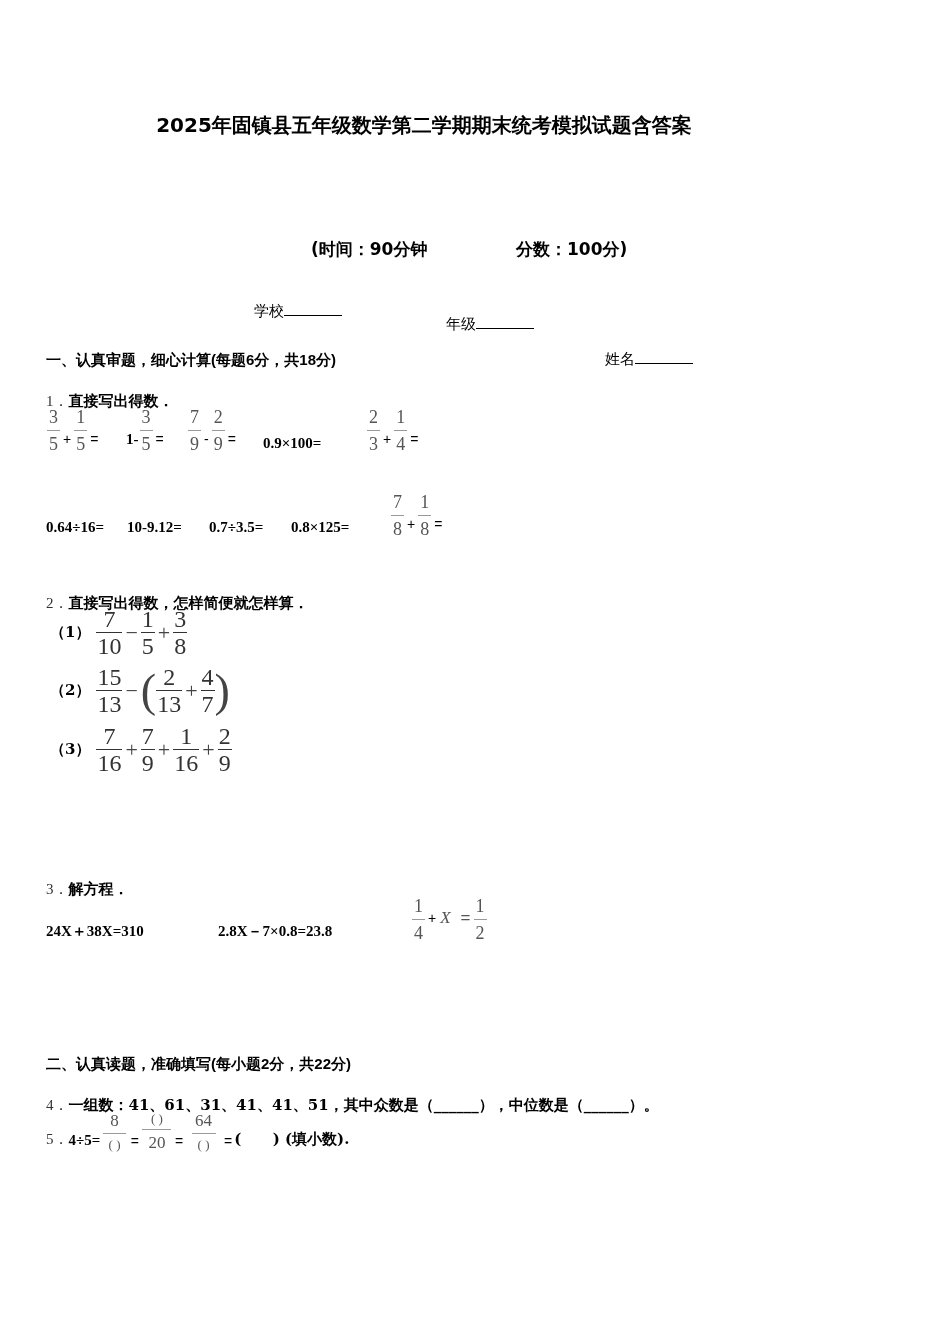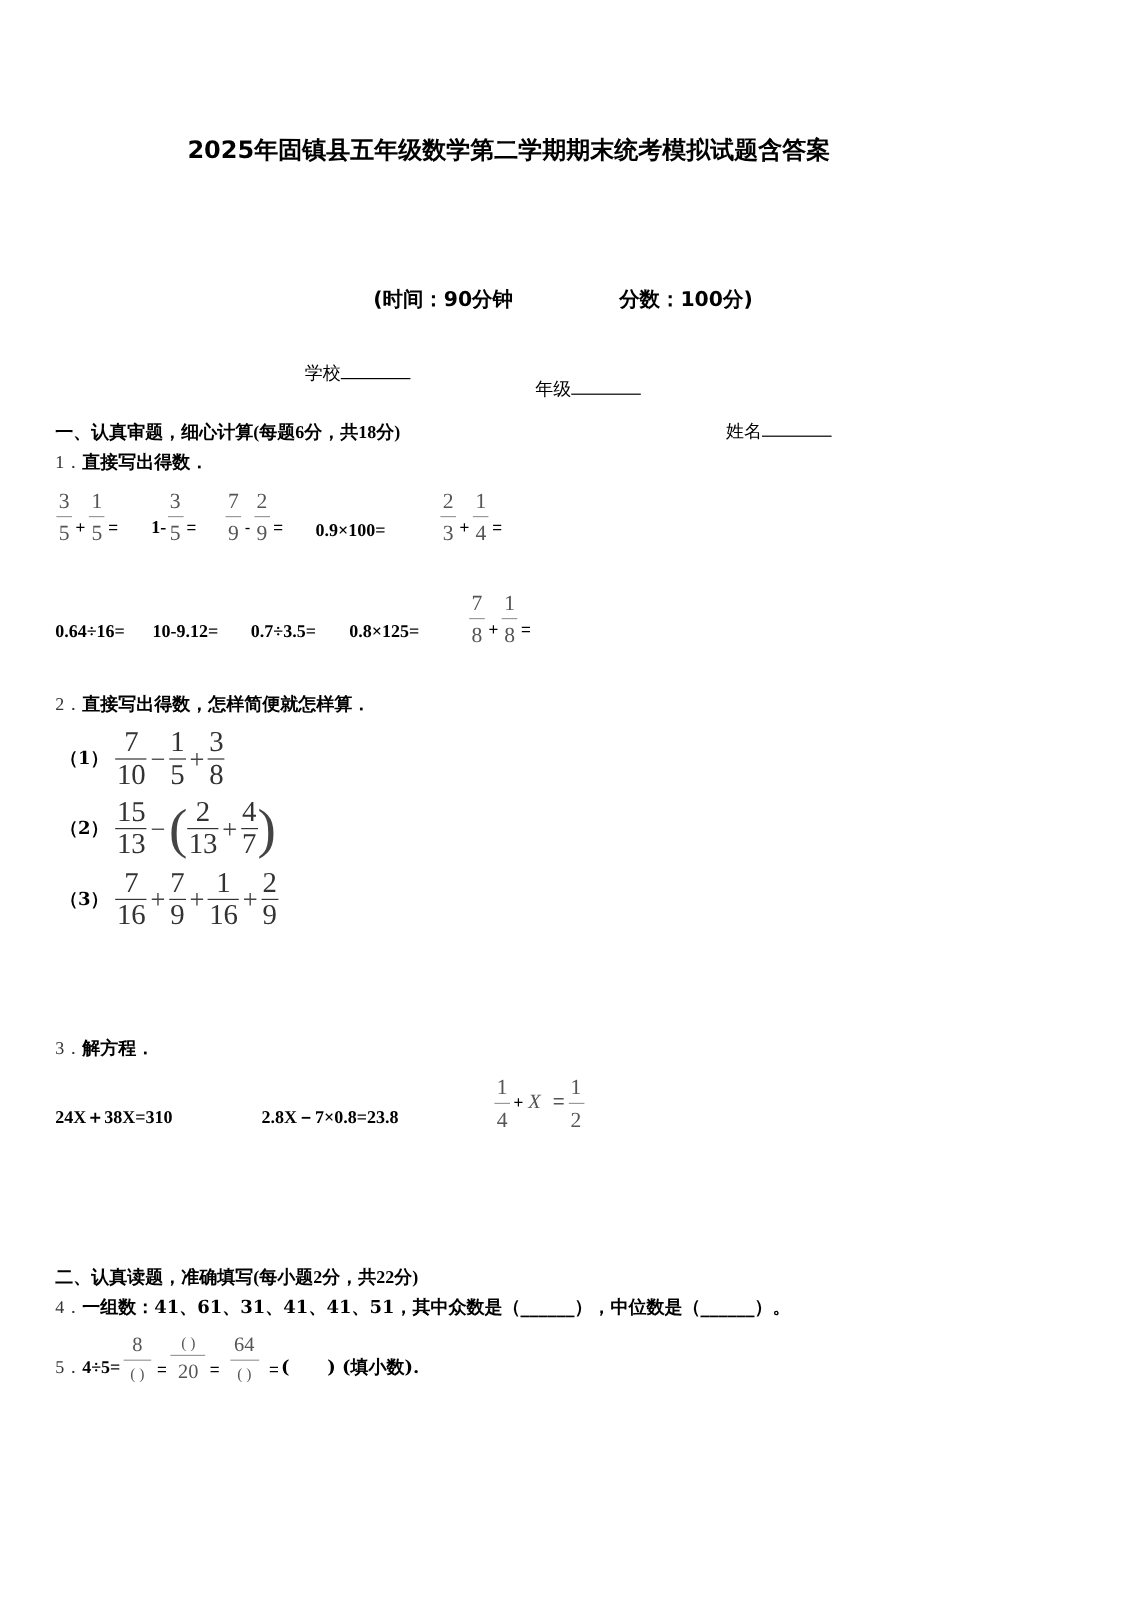--- a/index.html
+++ b/index.html
@@ -2,23 +2,23 @@
 <html><head>
 <meta charset="utf-8">
 <style>
   html, body { margin: 0; padding: 0; background: #ffffff; }
   body { width: 950px; height: 1344px; position: relative; overflow: hidden; color: #000; font-family: "Liberation Serif", "DejaVu Serif", serif; }
   .abs { position: absolute; white-space: nowrap; }
   .title { top: 112px; left: 0; width: 848px; text-align: center; font-family: "DejaVu Sans", "Liberation Sans", sans-serif; font-weight: bold; font-size: 20px; letter-spacing: 0; }
   .subtitle { top: 238px; font-family: "DejaVu Sans", "Liberation Sans", sans-serif; font-weight: bold; font-size: 17px; }
   .field { top: 301px; font-family: "DejaVu Sans", "Liberation Sans", sans-serif; font-size: 15px; }
   .field .blank { display: inline-block; width: 58px; border-bottom: 1px solid #000; height: 14px; vertical-align: baseline; }
-  .section { font-family: Liberation Serif, serif; font-size: 15px; font-weight: bold; }
+  .section { font-family: Liberation Sans, sans-serif; font-size: 15px; font-weight: bold; }
   .qnum { font-weight: normal; color: #333; font-family: "Liberation Serif", serif; }
-  .q { font-family: "DejaVu Serif", "Liberation Serif", serif; font-size: 15px; font-weight: bold; }
+  .q { font-family: "DejaVu Serif", "Liberation Serif", serif; font-size: 15px; font-weight: bold; margin-top: 16px; }
   .expr { font-family: "Liberation Serif", serif; font-weight: bold; font-size: 15px; }
   
   .frac { display: inline-flex; flex-direction: column; align-items: center; vertical-align: middle; font-family: "Liberation Serif", serif; color: #555; font-size: 18px; line-height: 1; margin: 0 1px; }
   .frac .num { padding: 0 2px 4px 2px; }
   .frac .den { border-top: 1px solid #999; padding: 4px 2px 0 2px; }
   .op { font-family: "Liberation Sans", sans-serif; font-size: 14px; color: #000; margin: 0 2px; vertical-align: -10px; }
   .opb { font-family: "Liberation Serif", serif; font-weight: bold; font-size: 15px; vertical-align: -10px; }
   
   .bfrac { display: inline-flex; flex-direction: column; align-items: center; vertical-align: middle; font-family: "Liberation Serif", serif; color: #333; font-size: 24px; line-height: 1; }
   .bfrac .num { padding: 0 1px 1px 1px; }

